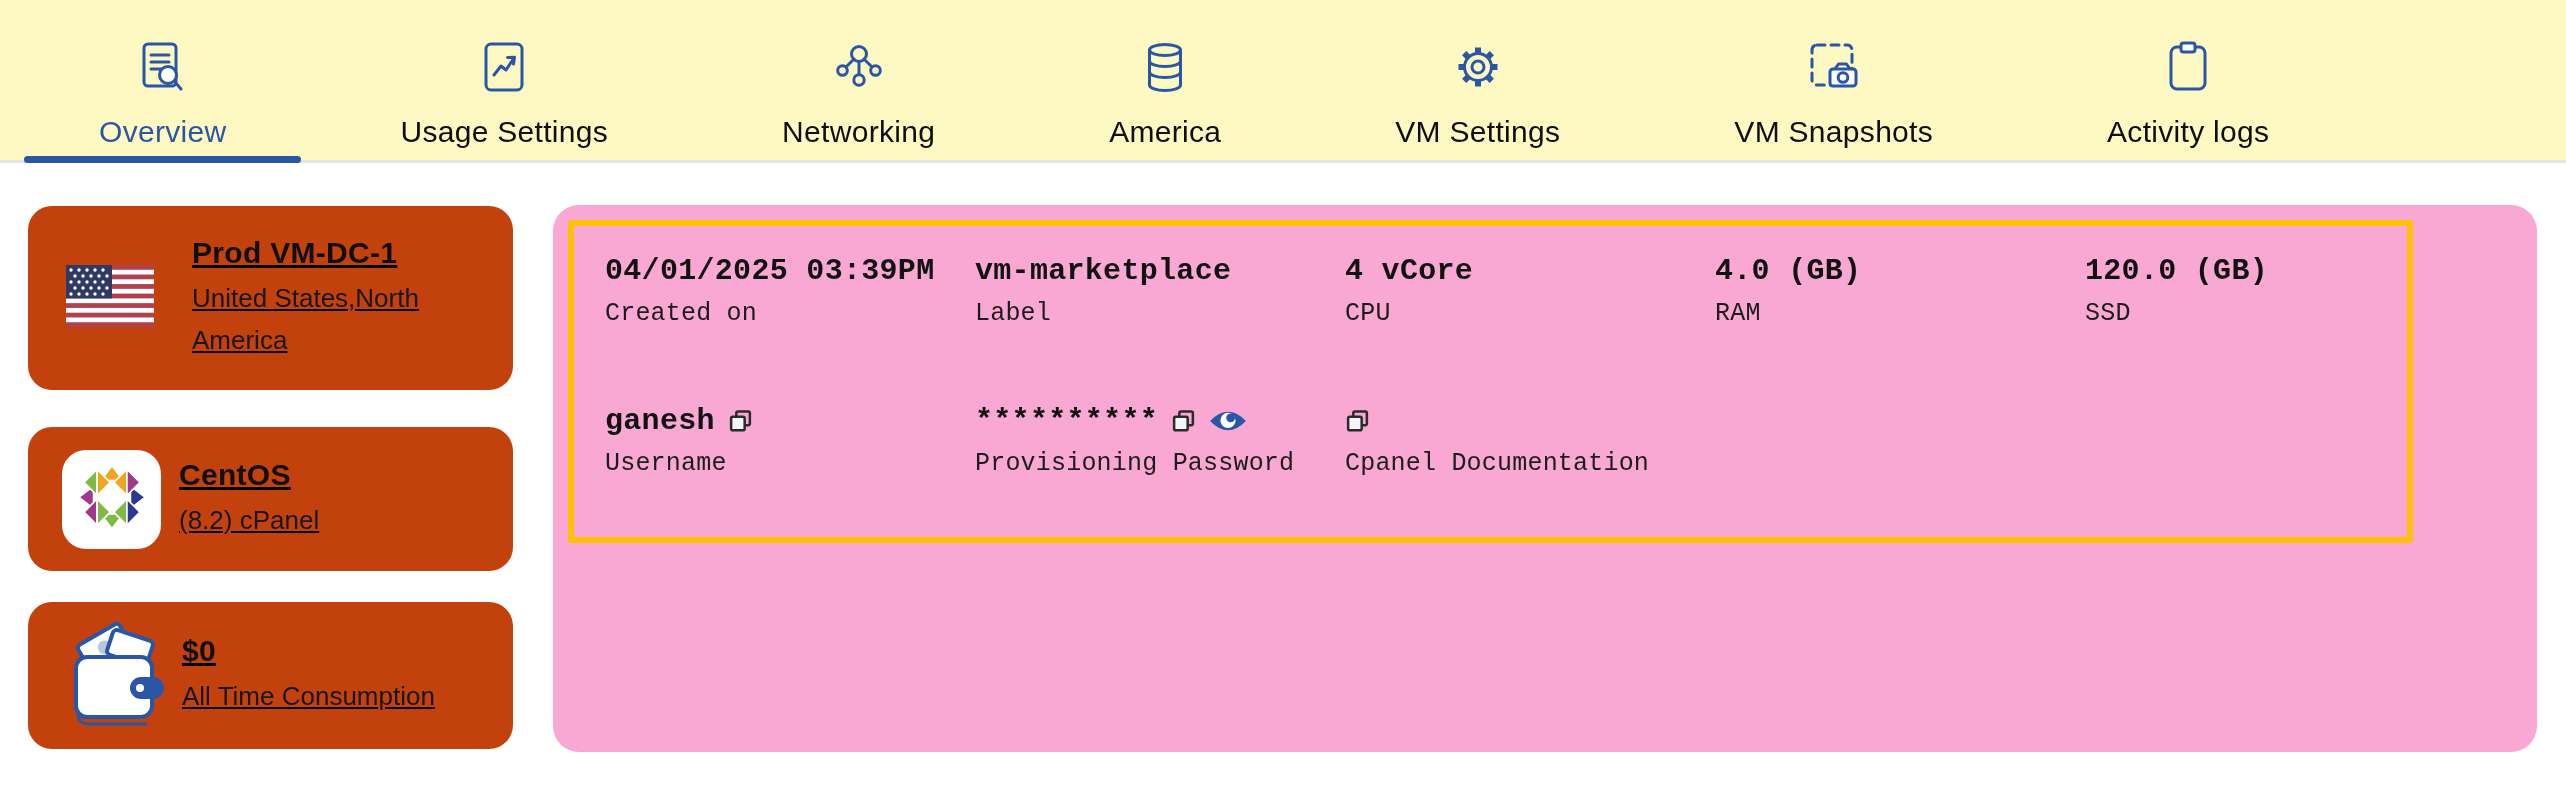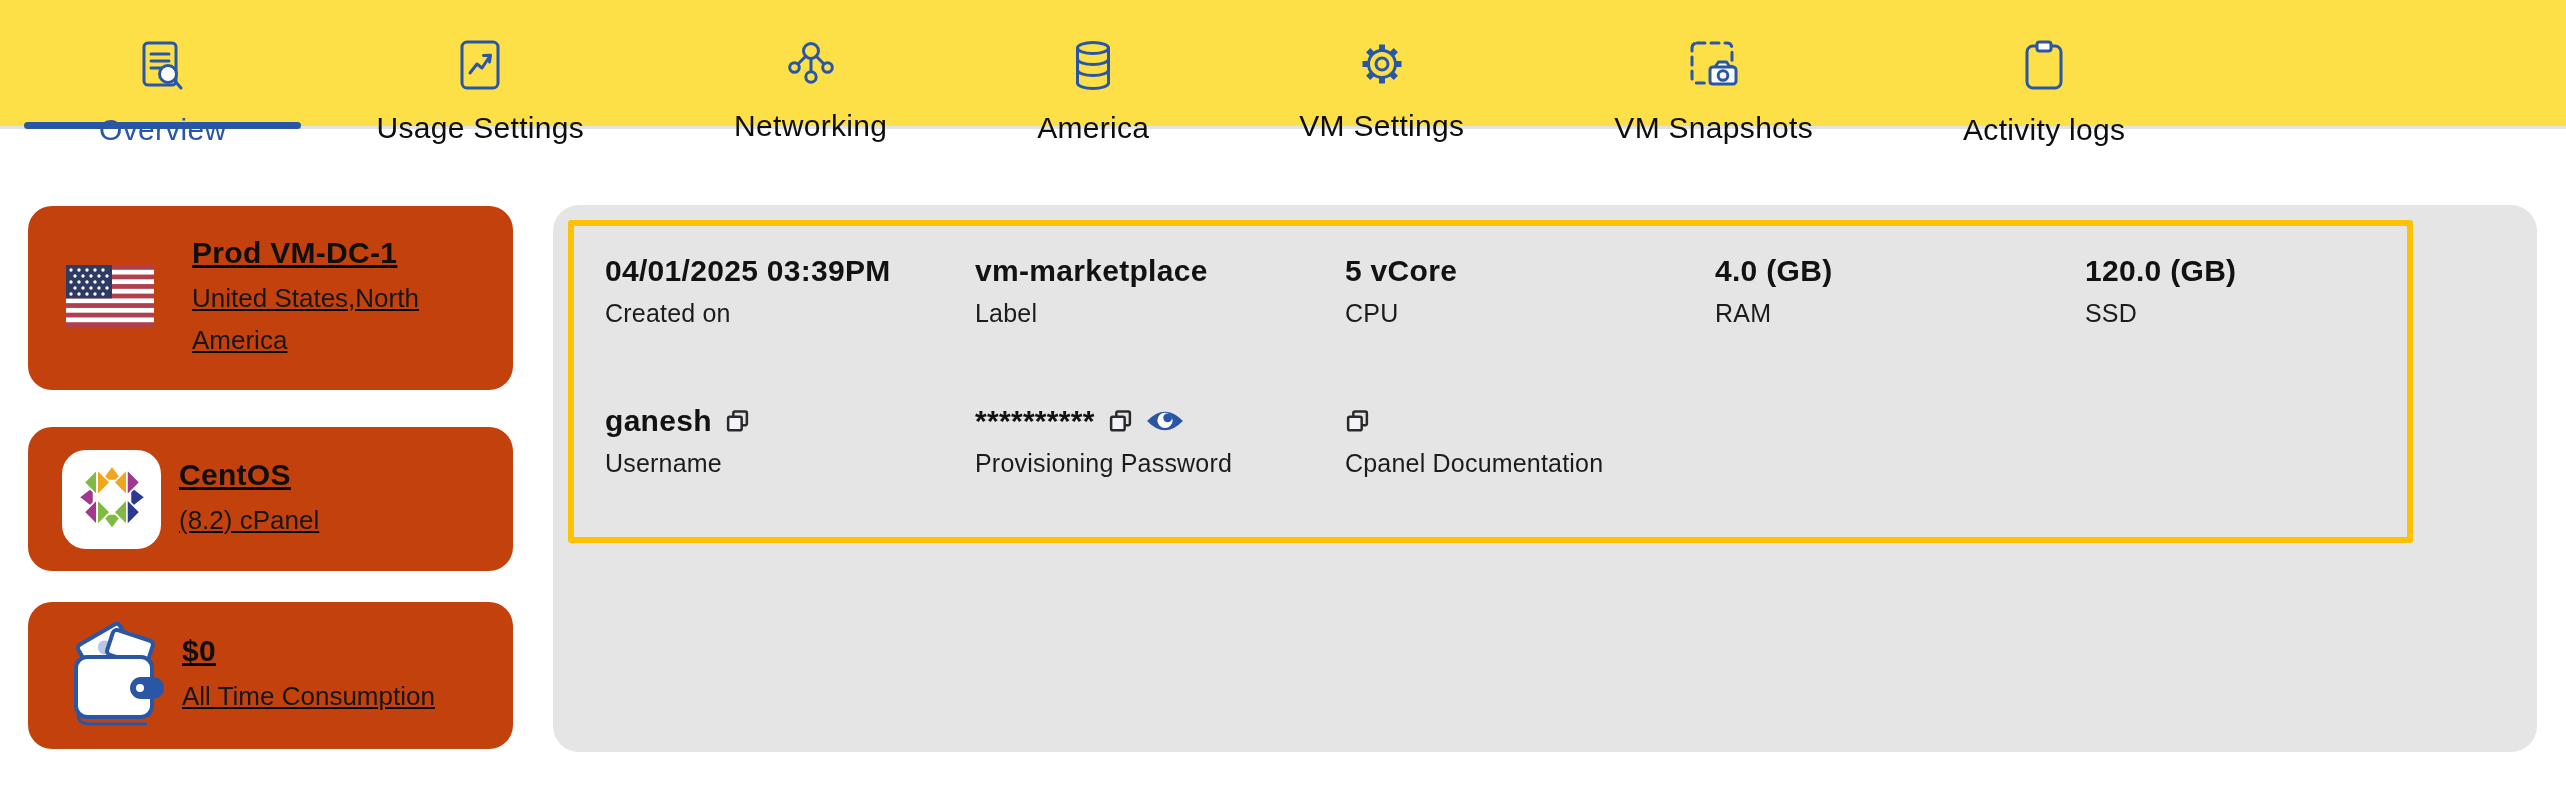--- a/index.html
+++ b/index.html
@@ -3,23 +3,23 @@
 <meta charset="utf-8">
 <style>
   html,body{margin:0;padding:0;}
   body{
     width:2566px;height:790px;position:relative;overflow:hidden;
     background:#ffffff;font-family:"Liberation Sans",sans-serif;
     -webkit-font-smoothing:antialiased;
   }
   
   .tabbar{
-    position:absolute;top:0;left:0;width:2566px;height:129px;
+    position:absolute;top:0;left:0;width:2566px;height:163px;
     border-bottom:3px solid #e1e3e6;display:flex;align-items:stretch;
-    padding-left:24px;box-sizing:border-box;background:#fde047;
+    padding-left:24px;box-sizing:border-box;background:#fef9c3;gap:24px;
   }
   .tab{
     position:relative;display:flex;flex-direction:column;align-items:center;
     padding:40px 75px 0;gap:21px;cursor:pointer;
   }
   .ticon{height:54px;display:flex;align-items:center;justify-content:center;}
   .tab-label{font-size:30px;color:#0e0e0e;white-space:nowrap;letter-spacing:.3px;}
   .tab.active .tab-label{color:#2a57a5;}
   .tab.active::after{
     content:"";position:absolute;left:0;bottom:-3px;width:100%;height:7px;
@@ -37,21 +37,21 @@
   .card-2{height:144px;margin-bottom:31px;padding-left:34px;gap:18px;}
   .card-3{height:147px;padding-left:40px;gap:18px;}
   .card-title{font-size:30px;font-weight:bold;color:#0f0f0f;letter-spacing:.3px;}
   .card-sub{font-size:26px;color:#17171c;margin-top:7px;line-height:42px;}
   .loc{width:300px;}
   .oslogo{width:99px;height:99px;background:#ffffff;border-radius:24px;
     display:flex;align-items:center;justify-content:center;flex:0 0 auto;}
   
   .panel{
     position:absolute;left:553px;top:205px;width:1984px;height:547px;
-    background:#e5e5e5;border-radius:26px;
+    background:#f9a8d4;border-radius:26px;font-family:Liberation Mono, monospace;
   }
   .hbox{
     position:absolute;left:15px;top:15px;width:1845px;height:323px;
     border:6px solid #fcc203;border-radius:3px;box-sizing:border-box;
     padding:26px 0 0 31px;
   }
   .details{display:grid;grid-template-columns:repeat(5,370px);row-gap:74px;}
   .cell-value{
     display:flex;align-items:center;gap:13px;height:38px;
     font-size:30px;font-weight:bold;color:#121212;letter-spacing:.3px;white-space:nowrap;
@@ -271,21 +271,21 @@
 
       <div class="cell">
         <div class="cell-value">04/01/2025 03:39PM</div>
         <div class="cell-label">Created on</div>
       </div>
       <div class="cell">
         <div class="cell-value">vm-marketplace</div>
         <div class="cell-label">Label</div>
       </div>
       <div class="cell">
-        <div class="cell-value">5 vCore</div>
+        <div class="cell-value">4 vCore</div>
         <div class="cell-label">CPU</div>
       </div>
       <div class="cell">
         <div class="cell-value">4.0 (GB)</div>
         <div class="cell-label">RAM</div>
       </div>
       <div class="cell">
         <div class="cell-value">120.0 (GB)</div>
         <div class="cell-label">SSD</div>
       </div>

